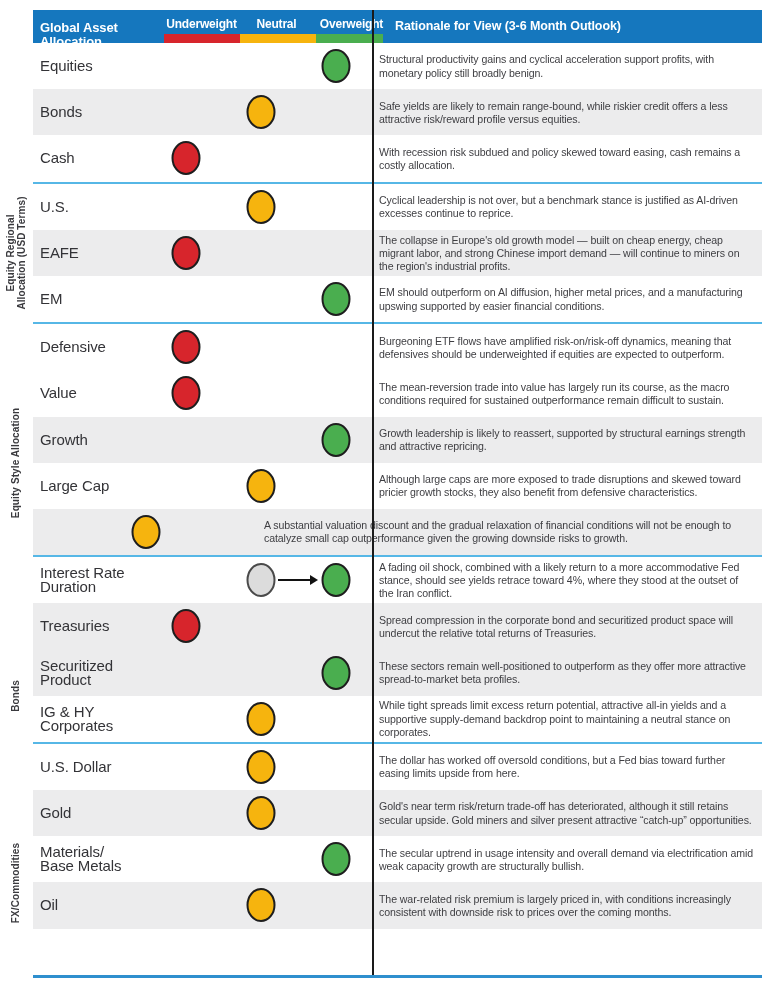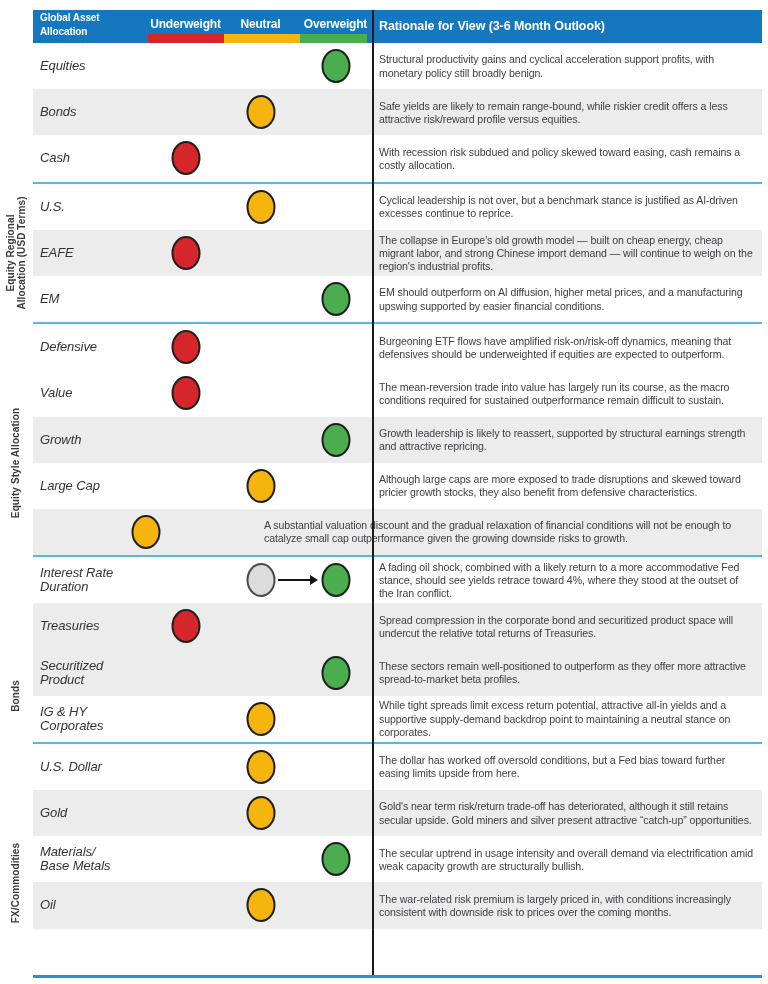--- a/index.html
+++ b/index.html
@@ -4,44 +4,44 @@
 <style>
   html,body { margin:0; padding:0; background:#fff; }
   .page {
     position:relative; width:768px; height:984px; background:#ffffff;
     font-family:"Liberation Sans", sans-serif; overflow:hidden;
   }
   .table { position:absolute; left:33px; top:10px; width:729px; height:968px; }
   
   .thead { display:flex; height:33px; background:var(--header-blue); position:relative; }
   .th-title {
-    width:115px; box-sizing:border-box; padding:1px 0 0 7px;
-    color:#fff; font-weight:bold; font-size:10px; line-height:13.5px; letter-spacing:-0.1px;
-  }
-  .th-cols { width:225px; position:relative; }
+    width:115px; box-sizing:border-box; padding:11px 0 0 7px;
+    color:#fff; font-weight:bold; font-size:13px; line-height:13.5px; letter-spacing:-0.1px;
+  }
+  .th-cols { width:225px; position:relative;margin-left:16px; }
   .col-label {
     position:absolute; top:7px; width:79px; text-align:center;
     color:#fff; font-weight:bold; font-size:12px; letter-spacing:-0.2px;
   }
   .col-bar { position:absolute; bottom:0; height:9px; }
   .th-rationale {
     flex:1; box-sizing:border-box; padding:9px 8px 0 6px;
     color:#fff; font-weight:bold; font-size:12.5px; letter-spacing:-0.1px;
   }
   
   .tbody { position:relative; }
   .section { border-top:2px solid var(--section-divider-blue); }
   .section.first { border-top:none; }
   .row { display:flex; height:46.2px; background:#ffffff; }
   .row.alt { background:var(--row-alt-bg); }
   .cell-asset {
     width:115px; box-sizing:border-box; padding-left:7px;
     display:flex; align-items:center;
-    font-size:13px; line-height:14px; color:var(--asset-text);
-    white-space:pre-line; letter-spacing:-0.1px;font-style:italic;
+    font-size:15px; line-height:14px; color:var(--asset-text);
+    white-space:pre-line; letter-spacing:-0.1px;
   }
   .cell-views { width:225px; position:relative; }
   .dot {
     position:absolute; top:50%; width:29px; height:34px;
     border:2px solid var(--circle-outline); border-radius:50%;
     transform:translate(-50%,-50%); box-sizing:border-box;
   }
   .dot.underweight { background:var(--underweight-red); }
   .dot.neutral { background:var(--neutral-yellow); }
   .dot.overweight { background:var(--overweight-green); }
@@ -139,21 +139,21 @@
             <div class="cell-rationale">
               <span>Cyclical leadership is not over, but a benchmark stance is justified as AI-driven excesses continue to reprice.</span>
             </div>
           </div>
           <div class="row alt">
             <div class="cell-asset">EAFE</div>
             <div class="cell-views">
               <div class="dot underweight" style="left: 37.5px;"></div>
             </div>
             <div class="cell-rationale">
-              <span>The collapse in Europe's old growth model — built on cheap energy, cheap migrant labor, and strong Chinese import demand — will continue to weigh on the region's industrial profits.</span>
+              <span>The collapse in Europe's old growth model — built on cheap energy, cheap migrant labor, and strong Chinese import demand — will continue to miners on the region's industrial profits.</span>
             </div>
           </div>
           <div class="row">
             <div class="cell-asset">EM</div>
             <div class="cell-views">
               <div class="dot overweight" style="left: 187.5px;"></div>
             </div>
             <div class="cell-rationale">
               <span>EM should outperform on AI diffusion, higher metal prices, and a manufacturing upswing supported by easier financial conditions.</span>
             </div>

